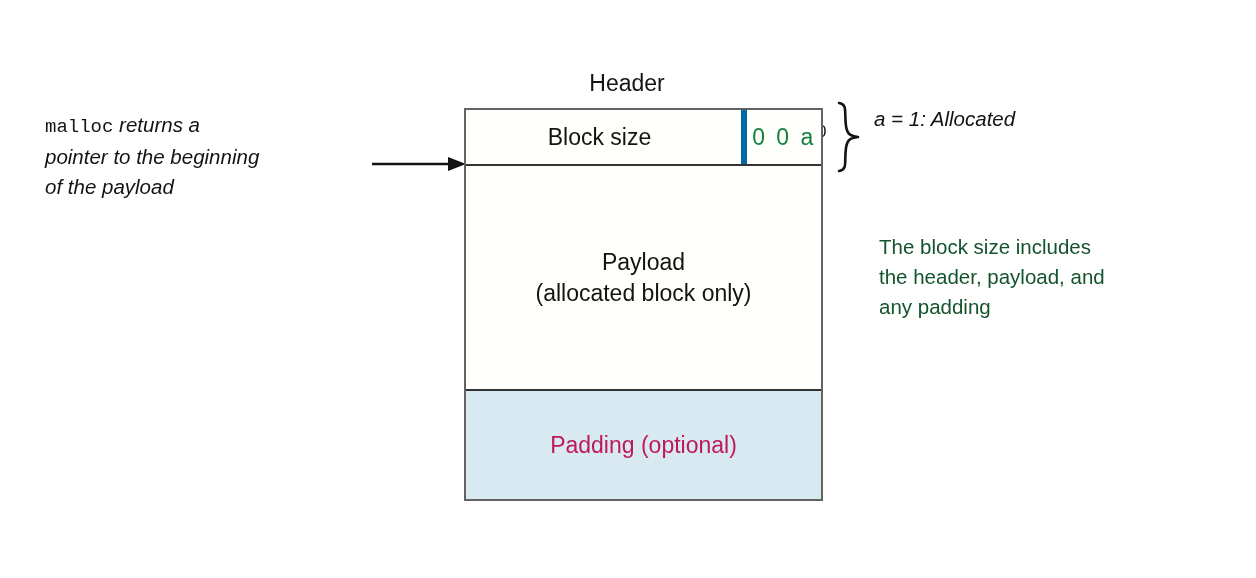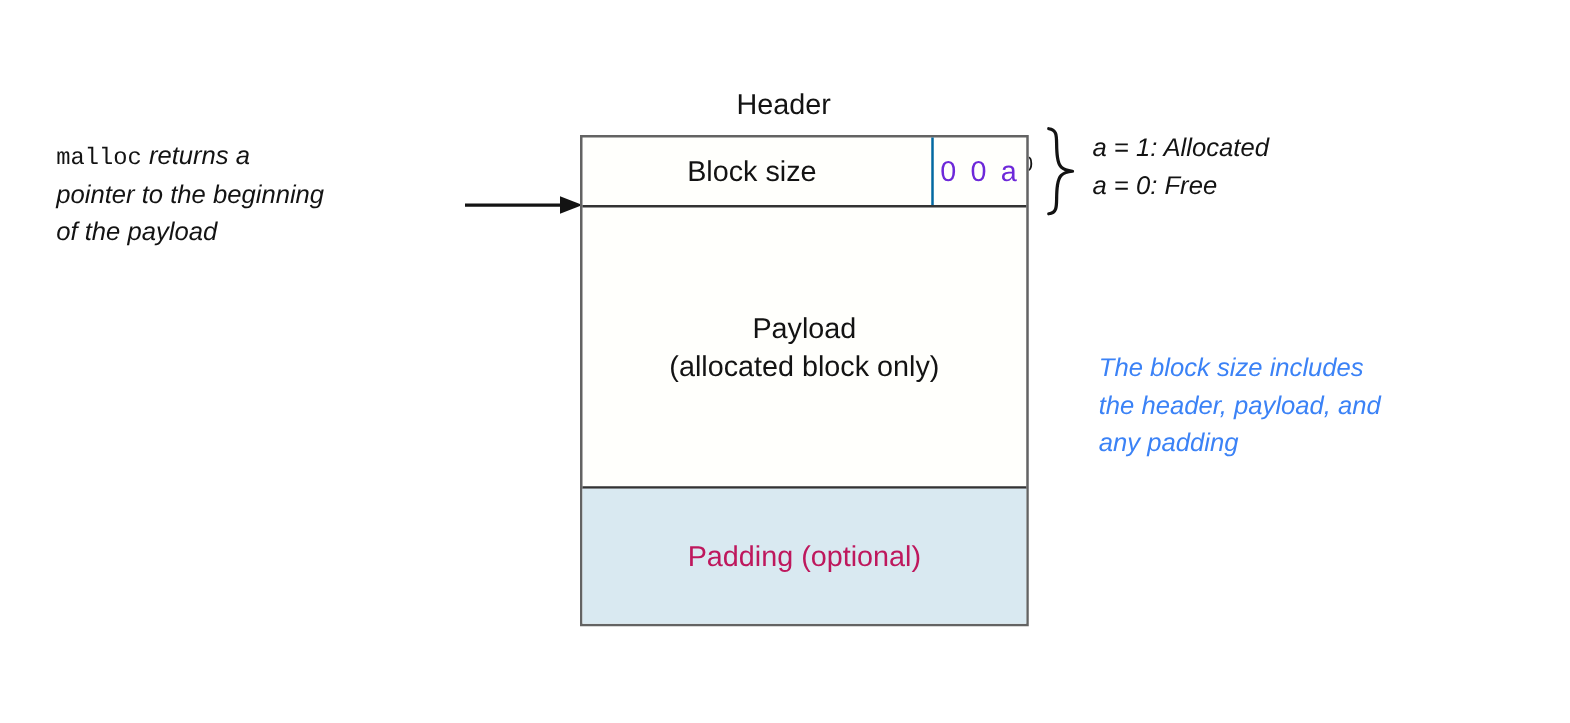--- a/index.html
+++ b/index.html
@@ -95,27 +95,27 @@
     display: flex;
     align-items: center;
     justify-content: center;
     font-size: 23px;
     color: #131313;
     padding-right: 8px;
   }
   #hdr-flags {
     width: 74px;
     flex: 0 0 74px;
-    border-left: 2px solid #0369a1;
+    border-left: 6px solid #0369a1;
     display: flex;
     align-items: center;
     justify-content: center;
     font-size: 23px;
     letter-spacing: 2.5px;
-    color: #6d28d9;
+    color: #15803d;
   }
   #payload-row {
     height: 225px;
     border-bottom: 2px solid #333333;
     display: flex;
     flex-direction: column;
     align-items: center;
     justify-content: center;
     font-size: 23px;
     line-height: 31px;
@@ -150,23 +150,21 @@
     font-style: italic;
     color: #131313;
   }
   #size-note {
     position: absolute;
     left: 879px;
     top: 232px;
     width: 290px;
     font-size: 20.5px;
     line-height: 30px;
-    font-style: italic;
-    color: #3b82f6;
-    margin-top: 48px;
+    color: #14532d;
   }
 </style>
 </head>
 <body>
 
 <div id="left-note">
   <span class="mono">malloc</span><span> returns a</span><br>
   <span>pointer to the beginning</span><br>
   <span>of the payload</span>
 </div>
@@ -198,20 +196,19 @@
     <span>Padding (optional)</span>
   </div>
 </div>
 
 <svg id="brace" viewBox="0 0 26 72">
   <path d="M3 2 C12 3, 8 12, 10 25 C11 32, 13 35, 22 36 C13 37, 11 40, 10 47 C8 60, 12 69, 3 70" fill="none" stroke="#131313" stroke-width="2.6" stroke-linecap="round" stroke-linejoin="round"></path>
 </svg>
 
 <div id="alloc-note">
   <div>a = 1: Allocated</div>
-  <div>a = 0: Free</div>
 </div>
 
 <div id="size-note">
   <div>The block size includes</div>
   <div>the header, payload, and</div>
   <div>any padding</div>
 </div>
 
 </body></html>

